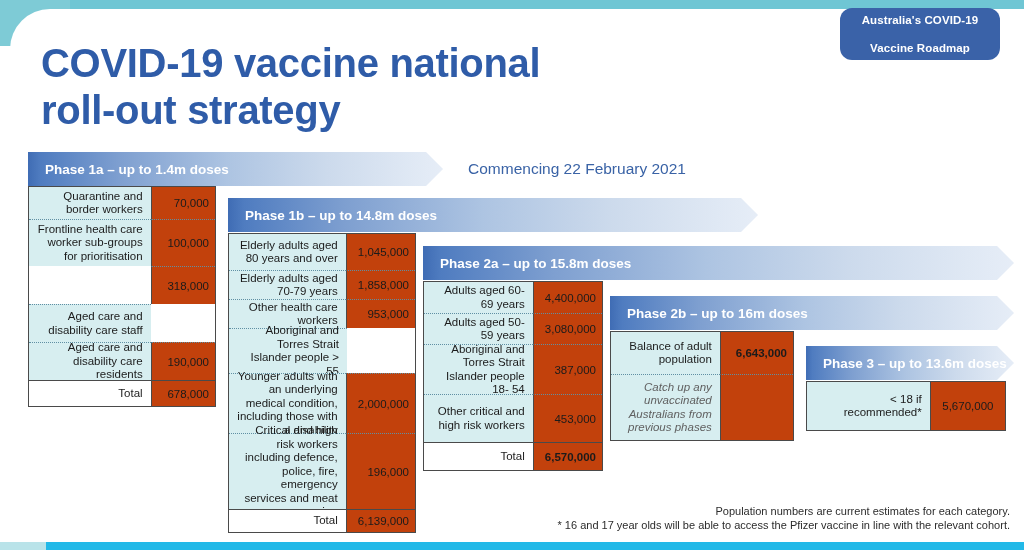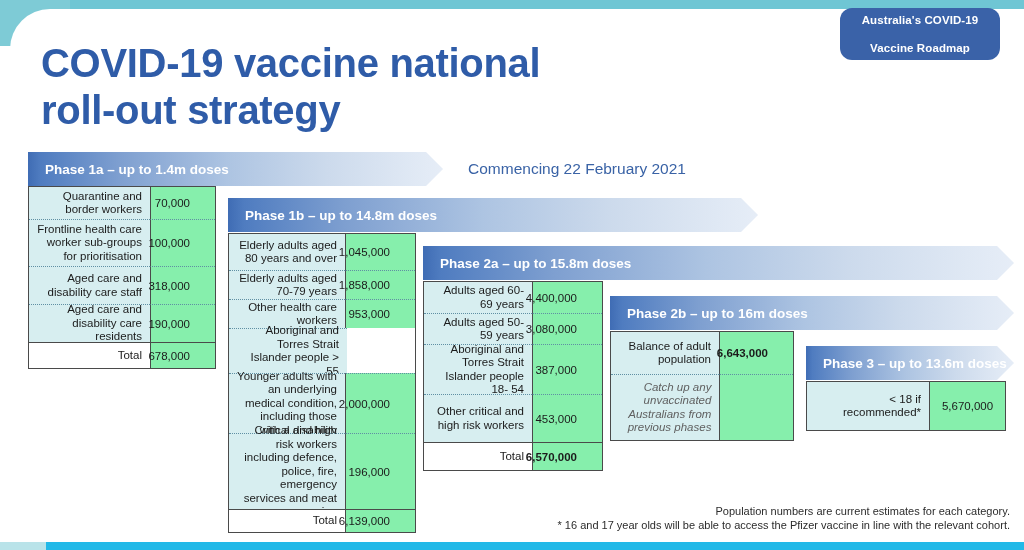--- a/index.html
+++ b/index.html
@@ -56,22 +56,22 @@
   .arrow .lbl{color:#ffffff;font-size:13.5px;font-weight:bold;padding-left:17px;white-space:nowrap;}
 
   
   .ptable{position:absolute;border:1.5px solid #4a4a4a;background:#fff;box-sizing:border-box;}
   .ptable .row{display:flex;align-items:stretch;}
   .ptable .row + .row .c1{border-top:1px dotted #5f8fa3;}
   .ptable .row + .row .c2{border-top:1px dotted #5f8fa3;}
   .ptable .row.total .c1,.ptable .row.total .c2{border-top:1.5px solid #4a4a4a;}
   .c1{background:#d7eef0;display:flex;align-items:center;justify-content:flex-end;
       text-align:right;padding:5px 8px;box-sizing:border-box;font-size:11.5px;color:#1b1b1b;line-height:13.5px;}
-  .c2{background:#86efac;border-left:1.5px solid #4a4a4a;display:flex;align-items:center;justify-content:flex-end;
-      padding:5px 25px;box-sizing:border-box;font-size:11.5px;color:#1b1b1b;}
+  .c2{background:#c2410c;border-left:1.5px solid #4a4a4a;display:flex;align-items:center;justify-content:flex-end;
+      padding:5px 6px;box-sizing:border-box;font-size:11.5px;color:#1b1b1b;}
   .row.total .c1{background:#fff;}
   .bold{font-weight:bold;}
   .ital{font-style:italic;color:#606060;}
 
   
   .footnotes{
     position:absolute;right:14px;bottom:18px;text-align:right;
     font-size:11px;color:#2c2c2c;line-height:14px;
   }
 </style>
@@ -103,21 +103,21 @@
   <div class="ptable" style="left:28px;top:186px;width:188px;">
     <div class="row">
       <div class="c1" style="width:123px;height:32px;">Quarantine and border workers</div>
       <div class="c2" style="width:65px;height:32px;">70,000</div>
     </div>
     <div class="row">
       <div class="c1" style="width:123px;height:47px;">Frontline health care worker sub-groups for prioritisation</div>
       <div class="c2" style="width:65px;height:47px;">100,000</div>
     </div>
     <div class="row">
-      <div class="c1" style="width:123px;height:38px;">Aged care and disability care staff</div>
+      <div class="c1" style="width:123px;height:38px;margin-top:38px;">Aged care and disability care staff</div>
       <div class="c2" style="width:65px;height:38px;">318,000</div>
     </div>
     <div class="row">
       <div class="c1" style="width:123px;height:38px;">Aged care and disability care residents</div>
       <div class="c2" style="width:65px;height:38px;">190,000</div>
     </div>
     <div class="row total">
       <div class="c1" style="width:123px;height:26px;">Total</div>
       <div class="c2" style="width:65px;height:26px;">678,000</div>
     </div>

